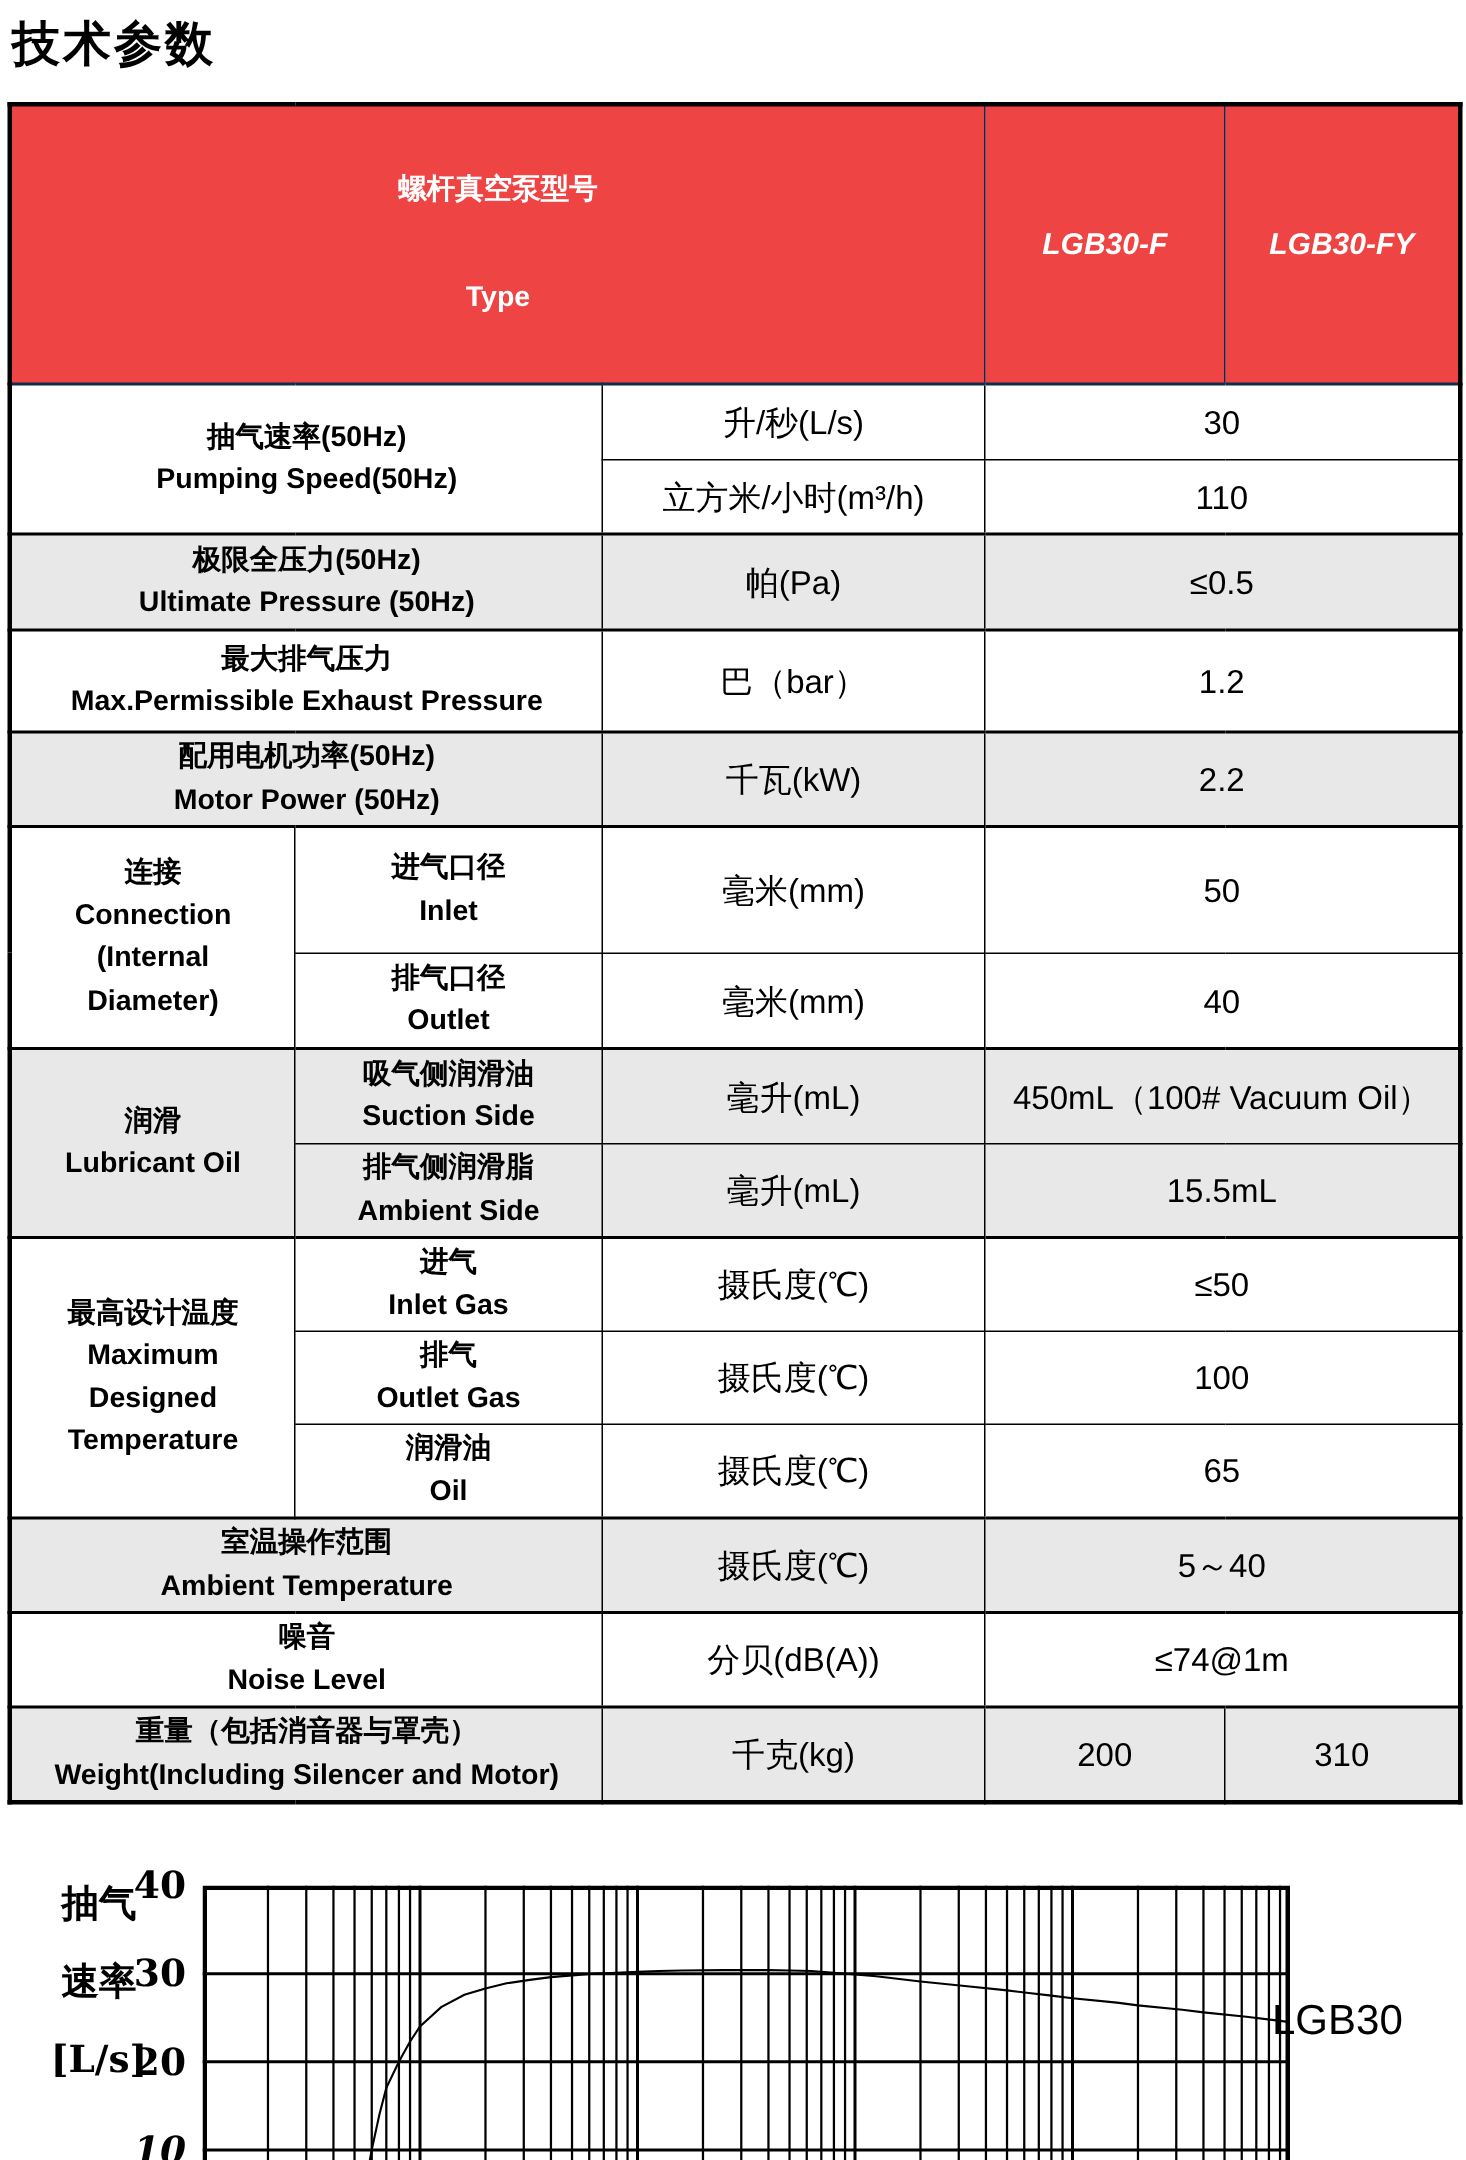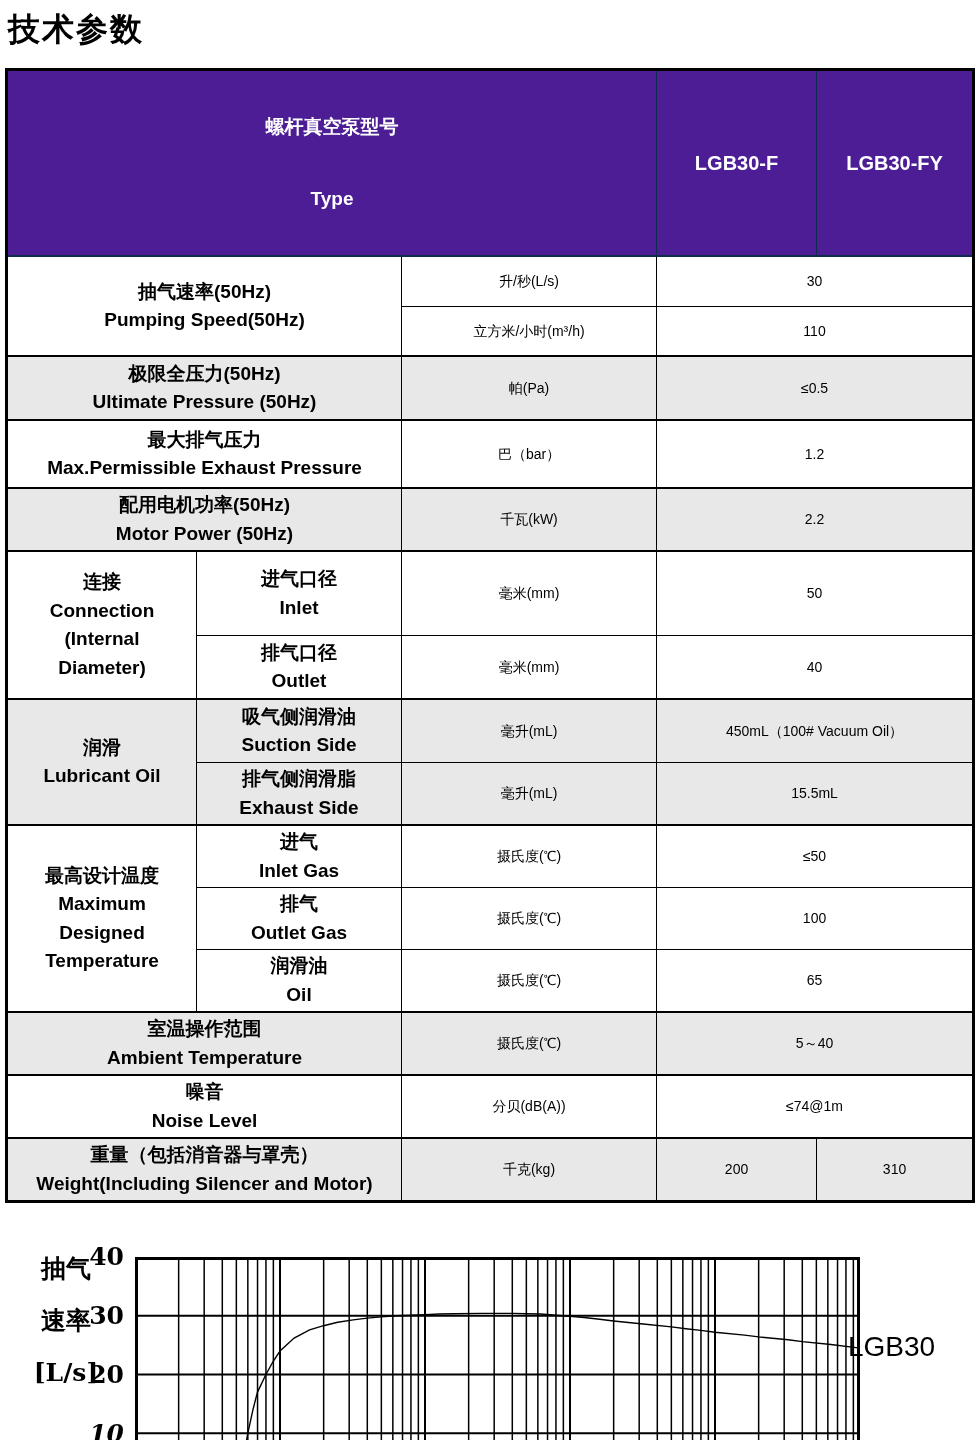--- a/index.html
+++ b/index.html
@@ -5,25 +5,25 @@
   html,body{margin:0;padding:0;}
   body{width:977px;height:1440px;background:#fff;color:#000;
        font-family:"Liberation Sans",sans-serif;}
   .page-title{font-size:32px;font-weight:bold;margin:8px 0 16px 8px;letter-spacing:2px;}
 
   
   table.spec{border-collapse:collapse;table-layout:fixed;width:967px;
              margin-left:5px;border:3px solid #000;}
   .spec th,.spec td{border:1px solid #000;text-align:center;vertical-align:middle;
              padding:2px 4px;white-space:pre-line;line-height:1.5;}
-  .spec thead th{background:#4c1d95;color:#fff;font-size:19px;font-weight:bold;
+  .spec thead th{background:#ef4444;color:#fff;font-size:19px;font-weight:bold;
              border:1px solid #0d2c4e;border-bottom:2px solid #0d2c4e;line-height:1.9;}
-  .spec thead th.model{font-size:20px;}
+  .spec thead th.model{font-size:20px;font-style:italic;}
   .spec td{font-size:19px;font-weight:bold;}
-  .spec td.n{font-weight:normal;font-size:14px;}
+  .spec td.n{font-weight:normal;font-size:22px;}
   .spec tr.gray td{background:#e8e8e8;}
   .spec tr.major td{border-top-width:2px;}
 
   
   .chart{position:relative;width:977px;height:395px;margin-top:8px;}
   .chart .ylabel{position:absolute;left:16px;top:32px;width:100px;text-align:center;
       font-size:25px;font-weight:bold;line-height:52px;white-space:pre-line;
       font-family:"DejaVu Serif",serif;}
   .chart .ytick{position:absolute;left:56px;width:68px;text-align:right;height:34px;
       line-height:34px;font-size:25px;font-weight:bold;font-family:"DejaVu Serif",serif;}
@@ -102,21 +102,21 @@
     <tr class="gray major" style="height:63px">
       <td rowspan="2">润滑
 Lubricant Oil</td>
       <td>吸气侧润滑油
 Suction Side</td>
       <td class="n">毫升(mL)</td>
       <td class="n" colspan="2">450mL（100# Vacuum Oil）</td>
     </tr>
     <tr class="gray" style="height:63px">
       <td>排气侧润滑脂
-Exhaust Side</td>
+Ambient Side</td>
       <td class="n">毫升(mL)</td>
       <td class="n" colspan="2">15.5mL</td>
     </tr>
     <tr class="major" style="height:60px">
       <td rowspan="3">最高设计温度
 Maximum
 Designed
 Temperature</td>
       <td>进气
 Inlet Gas</td>

